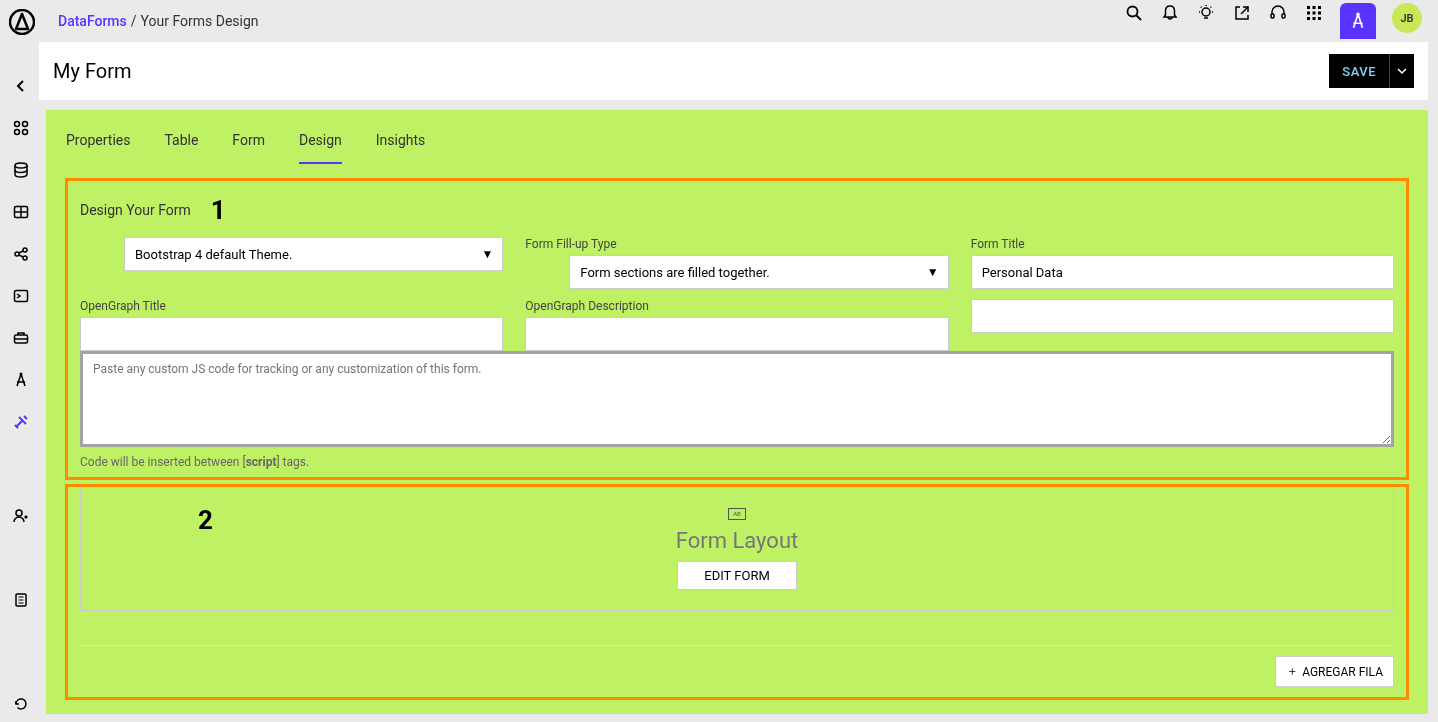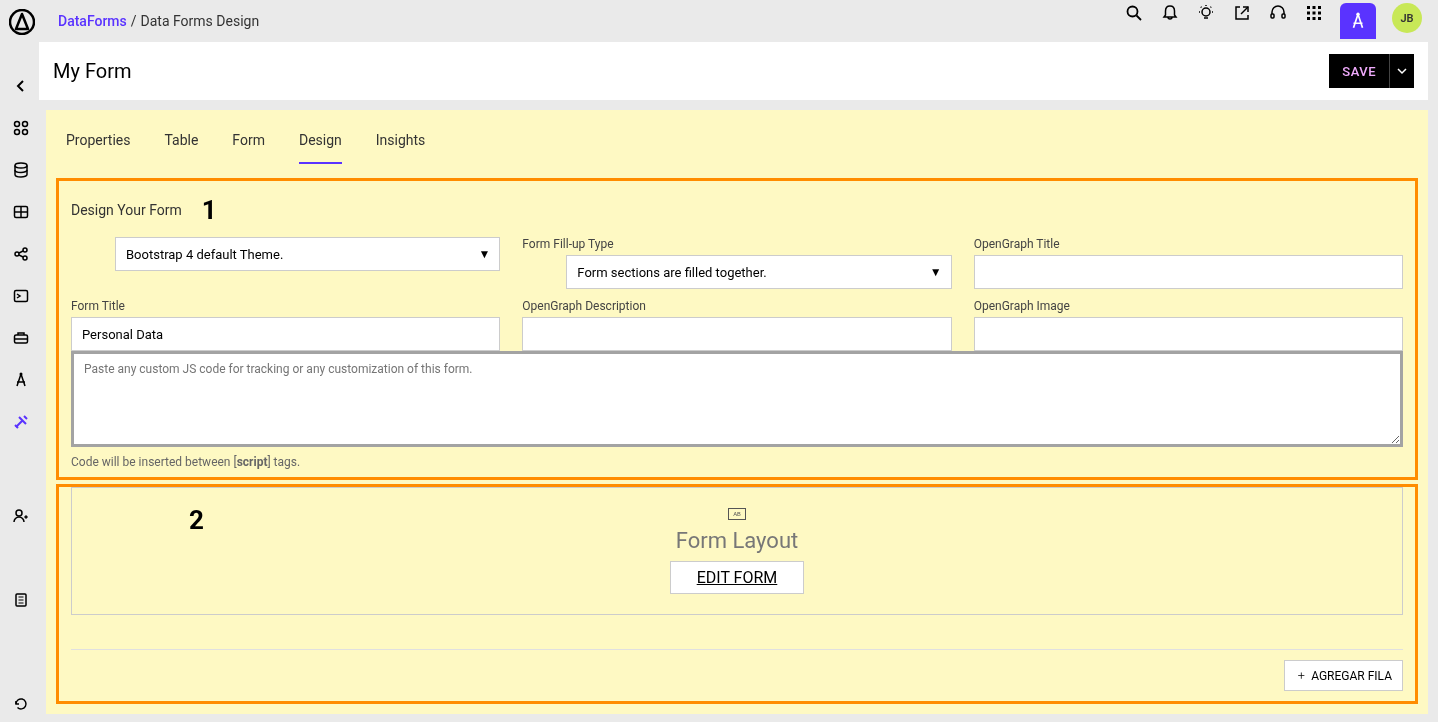--- a/index.html
+++ b/index.html
@@ -123,21 +123,21 @@
       align-items: center;
       padding: 0 14px;
     }
     .page-title {
       font-size: 20px;
       font-weight: 400;
       flex: 1;
     }
     .save-button {
       background: #000;
-      color: #f0abfc;
+      color: #7dd3fc;
       border: none;
       display: flex;
       align-items: stretch;
       height: 34px;
       cursor: pointer;
       font-size: 13px;
       font-weight: 500;
     }
     .save-button .save-label {
       padding: 0 13px;
@@ -150,21 +150,21 @@
       padding: 0 7px;
       display: flex;
       align-items: center;
     }
     .content-panel {
       position: absolute;
       left: 46px;
       top: 110px;
       right: 10px;
       bottom: 8px;
-      background: #fef9c3;
+      background: #bef264;
       overflow: auto;
     }
     .tabs {
       display: flex;
       gap: 34px;
       padding: 0 20px;
       height: 54px;
       align-items: flex-end;
     }
     .tab {
@@ -172,21 +172,21 @@
       color: #333;
       cursor: pointer;
       padding-bottom: 14px;
       border-bottom: 2px solid transparent;
     }
     .tab.active {
       border-bottom-color: #5a33ff;
     }
     .orange-box {
       border: 3px solid #ff8c00;
-      margin: 14px 10px;
+      margin: 14px 19px;
       padding: 0;
     }
     .box-inner {
       padding: 14px 12px 8px 12px;
     }
     .section-title-row {
       display: flex;
       align-items: center;
       gap: 20px;
       margin-bottom: 12px;
@@ -278,23 +278,22 @@
     }
     .layout-heading {
       font-size: 22px;
       color: #777;
       font-weight: 400;
     }
     .edit-form-btn {
       border: 1px solid #ccc;
       background: #fff;
       padding: 6px 26px;
-      font-size: 16px;
-      cursor: pointer;
-      text-decoration: underline;
+      font-size: 13px;
+      cursor: pointer;
     }
     .bottom-bar {
       border-top: 1px solid #e0e0e0;
       margin-top: 34px;
       padding-top: 10px;
       display: flex;
       justify-content: flex-end;
     }
     .add-row-btn {
       border: 1px solid #ccc;
@@ -404,21 +403,21 @@
       <path d="M 3 8 A 5 5 0 1 1 4.5 11.5" fill="none" stroke="#000" stroke-width="1.5"></path>
       <path d="M 3 5 L 3 8 L 6 8" fill="none" stroke="#000" stroke-width="1.5"></path>
     </svg>
   </div>
 </div>
 
 <div class="top-bar">
   <div class="breadcrumb">
     <span class="bc-link">DataForms</span>
     <span class="bc-sep"> / </span>
-    <span class="bc-current">Data Forms Design</span>
+    <span class="bc-current">Your Forms Design</span>
   </div>
   <div class="top-right-icons">
     <div class="top-icon">
       <svg width="18" height="18" viewBox="0 0 18 18">
           <circle cx="7.5" cy="7.5" r="5" fill="none" stroke="#000" stroke-width="1.8"></circle>
           <line x1="11.5" y1="11.5" x2="16" y2="16" stroke="#000" stroke-width="1.8"></line>
         </svg>
     </div>
     <div class="top-icon">
       <svg width="18" height="18" viewBox="0 0 18 18">
@@ -509,33 +508,32 @@
           </div>
         </div>
         <div>
           <div class="field-label">Form Fill-up Type</div>
           <div class="field-select">
             <input class="field-input" type="text" readonly="" value="Form sections are filled together." style="">
             <span class="sel-arrow">▼</span>
           </div>
         </div>
         <div>
+          <div class="field-label">Form Title</div>
+          <input class="field-input" type="text" value="Personal Data" style="">
+        </div>
+        <div>
           <div class="field-label">OpenGraph Title</div>
           <input class="field-input" type="text" value="" style="">
         </div>
         <div>
-          <div class="field-label">Form Title</div>
-          <input class="field-input" type="text" value="Personal Data" style="">
-        </div>
-        <div>
           <div class="field-label">OpenGraph Description</div>
           <input class="field-input" type="text" value="" style="">
         </div>
         <div>
-          <div class="field-label">OpenGraph Image</div>
           <input class="field-input" type="text" value="" style="">
         </div>
       </div>
       <textarea class="custom-code-area" placeholder="Paste any custom JS code for tracking or any customization of this form." style=""></textarea>
       <div class="hint-text">
         <span>Code will be inserted between [</span><b>script</b><span>] tags.</span>
       </div>
     </div>
   </div>
 

